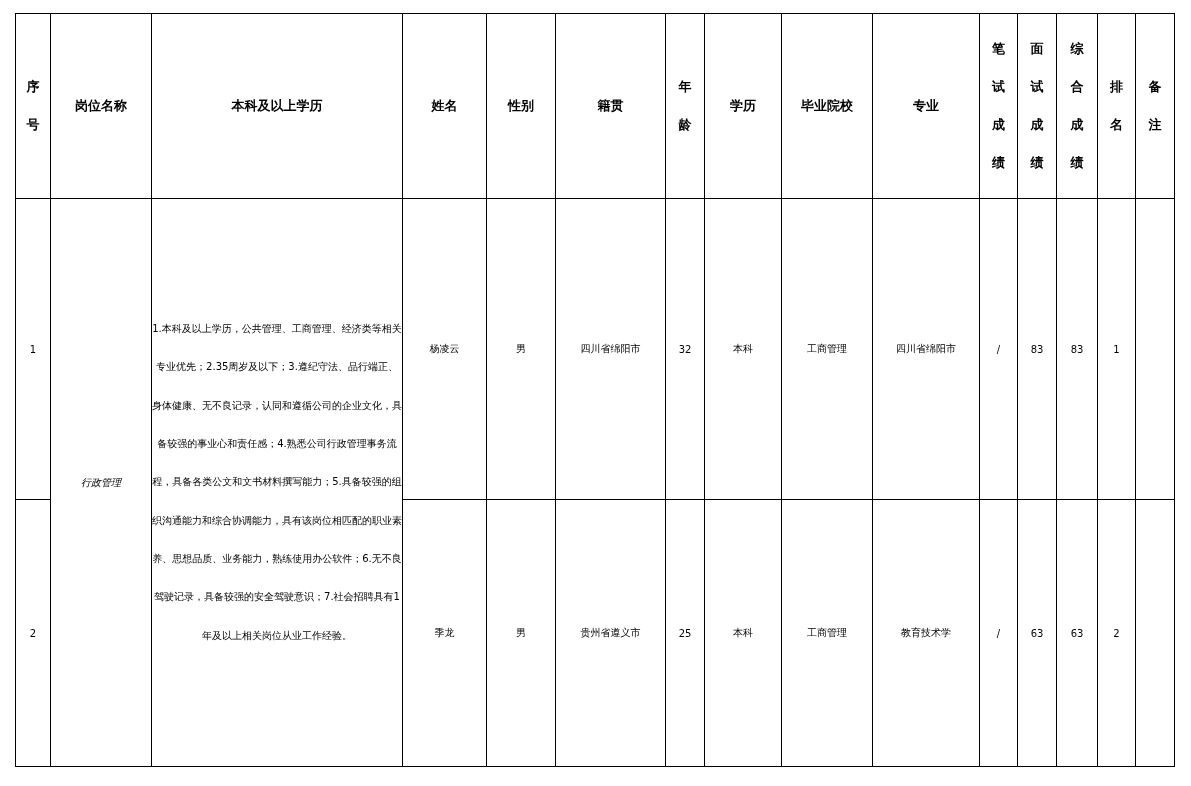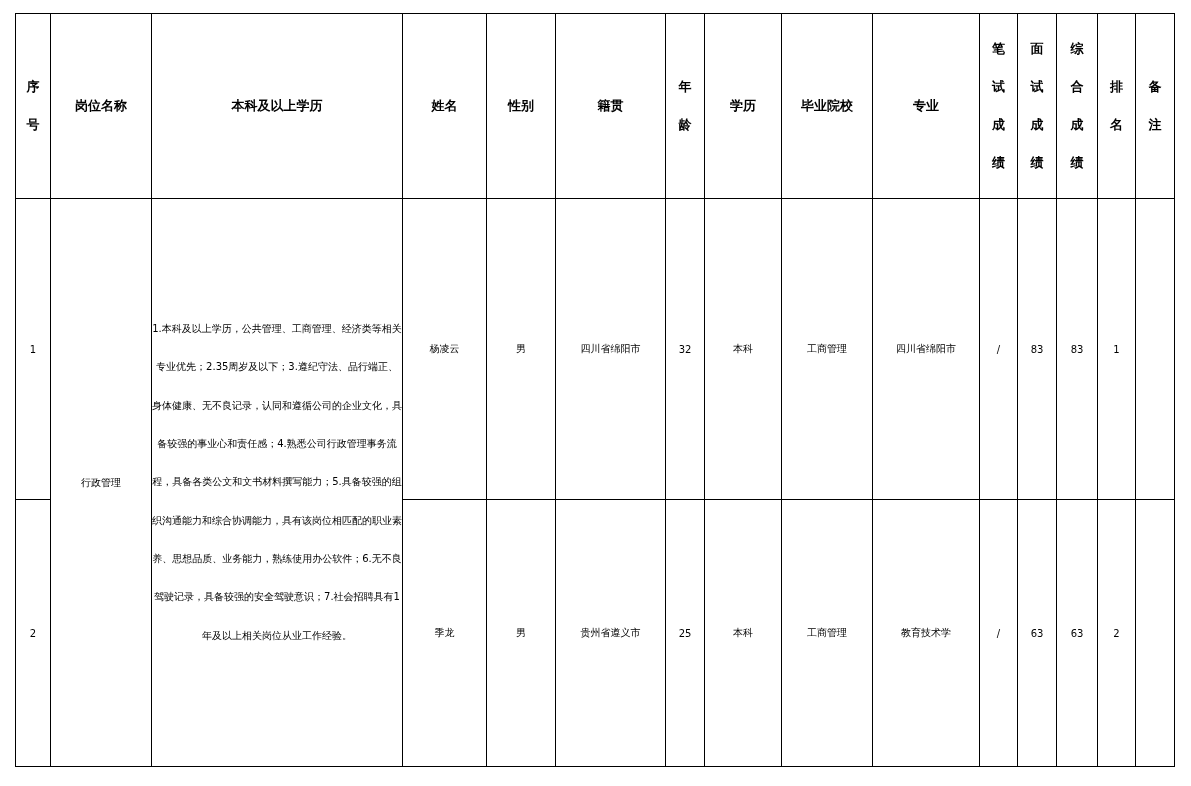--- a/index.html
+++ b/index.html
@@ -20,21 +20,21 @@
     table.results th { font-weight: bold; font-size: 13px; text-align: center; }
     tr.head-row { height: 185px; }
     tr.row-1 { height: 301px; }
     tr.row-2 { height: 267px; }
     .vtext { display: inline-block; width: 14px; line-height: 38px; word-break: break-all; white-space: normal; }
     td.req-cell {
       text-align: left; vertical-align: middle;
       padding: 0 6px 0 8px;
       font-size: 13.5px; line-height: 38.3px;
     }
-    td.post-cell { text-align: left; padding-left: 8px; font-size: 13.5px; }
+    td.post-cell { text-align: left; padding-left: 8px; font-size: 13.5px; font-style: italic; }
     .num { font-size: 12px; }
   </style>
 </head>
 <body>
 
 <table class="results">
   <colgroup>
     <col style="width:35px">
     <col style="width:101px">
     <col style="width:251px">

